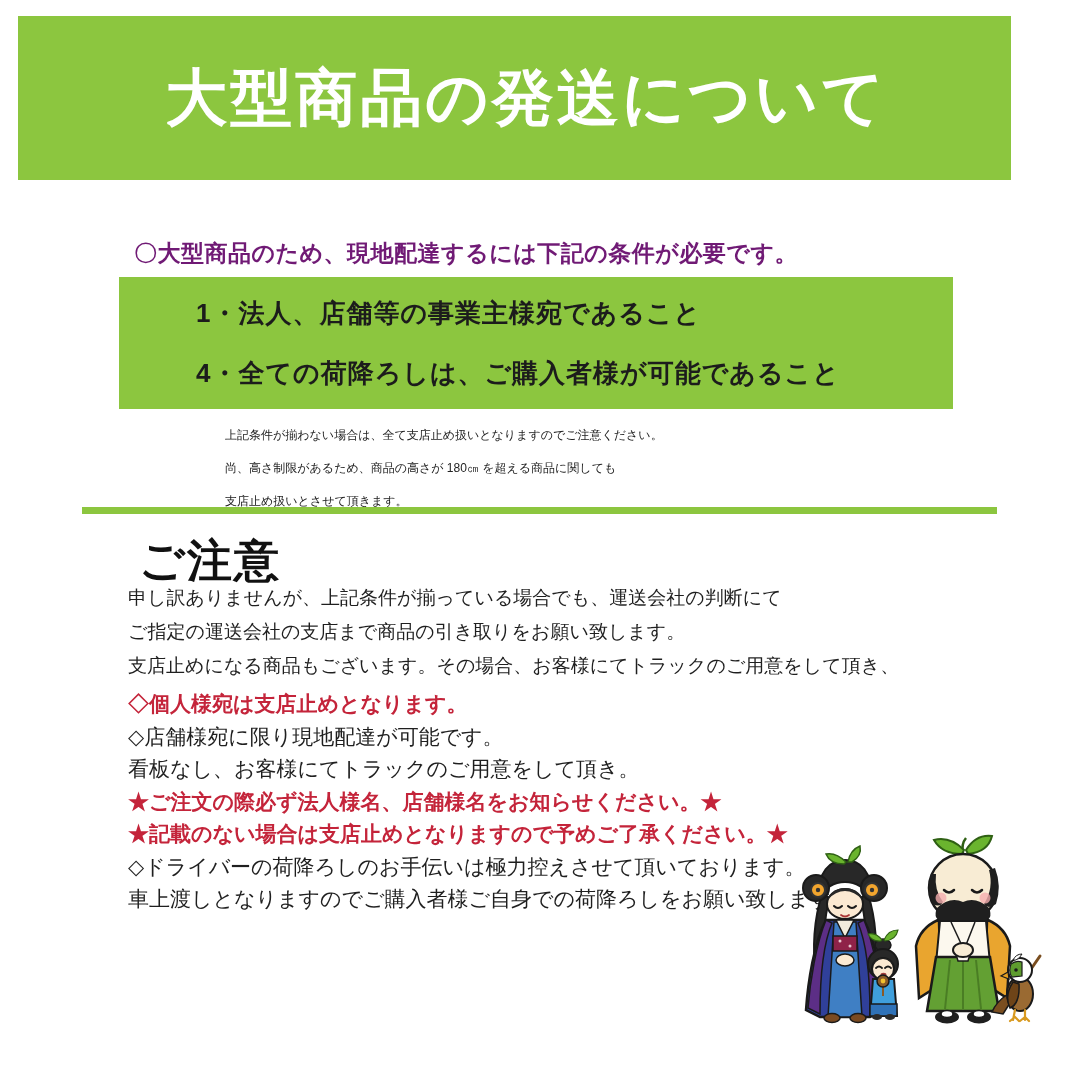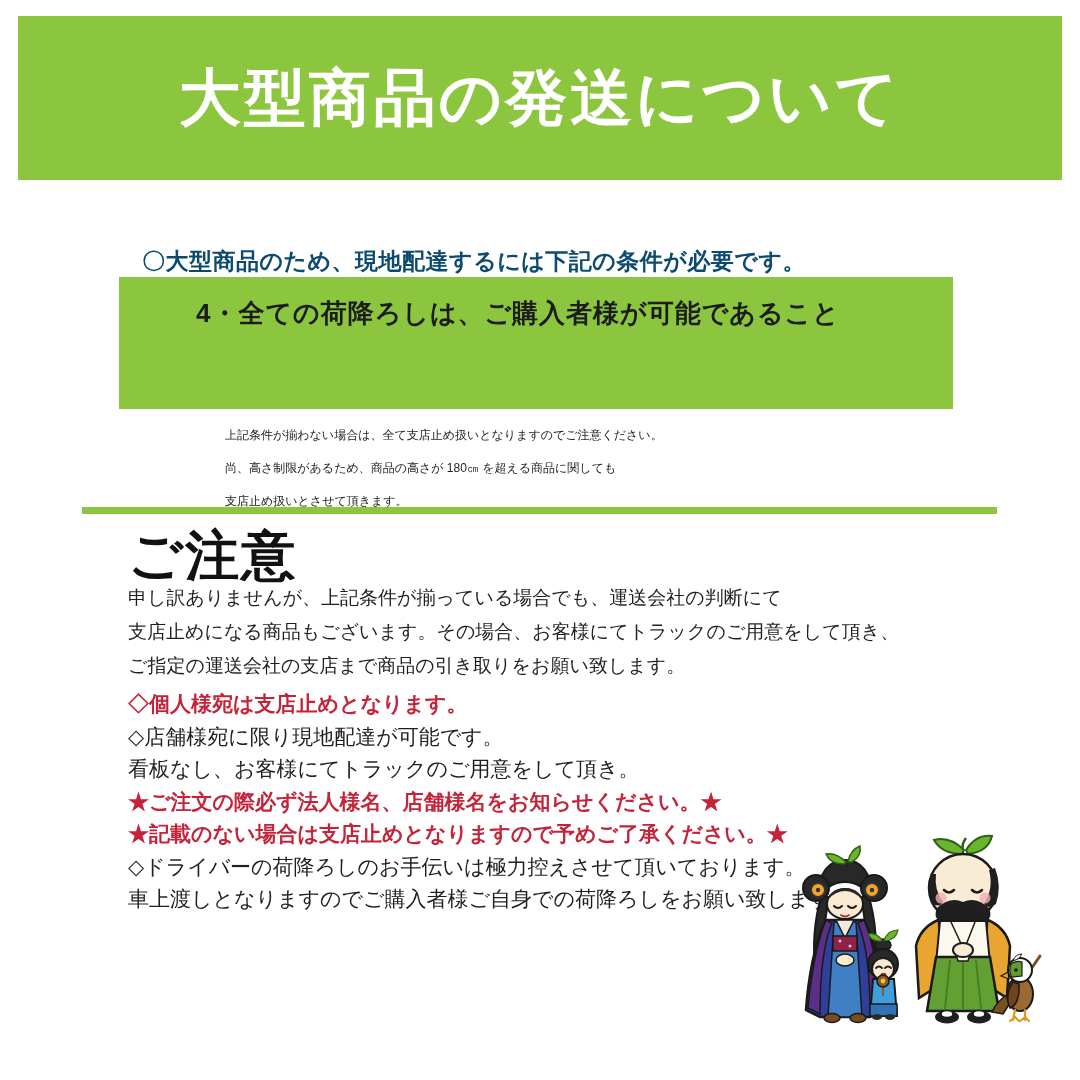--- a/index.html
+++ b/index.html
@@ -8,85 +8,86 @@
     --red:#c4243a;
     --ink:#1f1f1f;
   }
   html,body{margin:0;padding:0;}
   body{
     width:1080px;height:1080px;position:relative;overflow:hidden;
     background:#ffffff;color:var(--ink);
     font-family:"Liberation Sans","DejaVu Sans",sans-serif;
   }
   .banner{
-    position:absolute;left:18px;top:16px;width:1044px;height:164px;
+    position:absolute;left:18px;top:16px;width:969px;height:164px;
     background:var(--green);
-    display:flex;align-items:center;justify-content:center;
+    display:flex;align-items:center;justify-content:center;padding-left:24px;
   }
   .banner h1{
     margin:0;color:#ffffff;font-size:62px;font-weight:800;letter-spacing:3px;
   }
   .intro{
-    position:absolute;left:130px;top:234px;margin:12px;
-    font-size:23px;font-weight:800;color:#0c4a6e;letter-spacing:0.5px;
+    position:absolute;left:130px;top:234px;margin:4px;
+    font-size:23px;font-weight:800;color:#701a75;letter-spacing:0.5px;
   }
   .cond-box{
     position:absolute;left:119px;top:277px;width:834px;height:132px;
     background:var(--green);box-sizing:border-box;padding:6px 0 0 77px;
   }
   .cond-line{
     font-size:26px;font-weight:800;color:#1c1c1c;height:60px;
     display:flex;align-items:center;letter-spacing:1px;
   }
   .branch-note{position:absolute;left:225px;top:419px;}
   .note-ln{font-size:12px;line-height:33px;color:#222;}
   .divider{
     position:absolute;left:82px;top:507px;width:915px;height:7px;
     background:var(--green);
   }
   .caution-h{
-    position:absolute;left:128px;top:520px;margin:0;
-    font-size:54px;font-weight:800;letter-spacing:2px;color:#111;
+    position:absolute;left:128px;top:520px;margin:11px;
+    font-size:45px;font-weight:800;letter-spacing:2px;color:#111;
   }
   .caution-p{position:absolute;left:128px;top:581px;}
   .caution-ln{font-size:19px;line-height:34px;color:#1f1f1f;}
   .notes{position:absolute;left:128px;top:688px;}
   .note-item{font-size:21px;line-height:32.5px;color:#1f1f1f;}
   .note-item.red{color:var(--red);font-weight:800;font-family:Liberation Serif, serif;}
   .mascots{position:absolute;left:770px;top:824px;width:280px;height:204px;}
 </style>
 </head>
 <body>
 
 <div class="poster">
 
   <header class="banner">
     <h1>大型商品の発送について</h1>
   </header>
 
   <p class="intro">〇大型商品のため、現地配達するには下記の条件が必要です。</p>
 
   <div class="cond-box">
+      <div class="cond-line">1・法人、店舗等の事業主様宛であること</div>
       <div class="cond-line">4・全ての荷降ろしは、ご購入者様が可能であること</div>
     </div>
 
   <div class="branch-note">
       <div class="note-ln">上記条件が揃わない場合は、全て支店止め扱いとなりますのでご注意ください。</div>
       <div class="note-ln">尚、高さ制限があるため、商品の高さが 180㎝ を超える商品に関しても</div>
       <div class="note-ln">支店止め扱いとさせて頂きます。</div>
     </div>
 
   <div class="divider"></div>
 
   <h2 class="caution-h">ご注意</h2>
 
   <div class="caution-p">
       <div class="caution-ln">申し訳ありませんが、上記条件が揃っている場合でも、運送会社の判断にて</div>
+      <div class="caution-ln">ご指定の運送会社の支店まで商品の引き取りをお願い致します。</div>
       <div class="caution-ln">支店止めになる商品もございます。その場合、お客様にてトラックのご用意をして頂き、</div>
-      <div class="caution-ln">ご指定の運送会社の支店まで商品の引き取りをお願い致します。</div>
     </div>
 
   <div class="notes">
       <div class="note-item red">◇個人様宛は支店止めとなります。</div>
       <div class="note-item black">◇店舗様宛に限り現地配達が可能です。</div>
       <div class="note-item black">看板なし、お客様にてトラックのご用意をして頂き。</div>
       <div class="note-item red">★ご注文の際必ず法人様名、店舗様名をお知らせください。★</div>
       <div class="note-item red">★記載のない場合は支店止めとなりますので予めご了承ください。★</div>
       <div class="note-item black">◇ドライバーの荷降ろしのお手伝いは極力控えさせて頂いております。</div>
       <div class="note-item black">車上渡しとなりますのでご購入者様ご自身での荷降ろしをお願い致します。</div>

